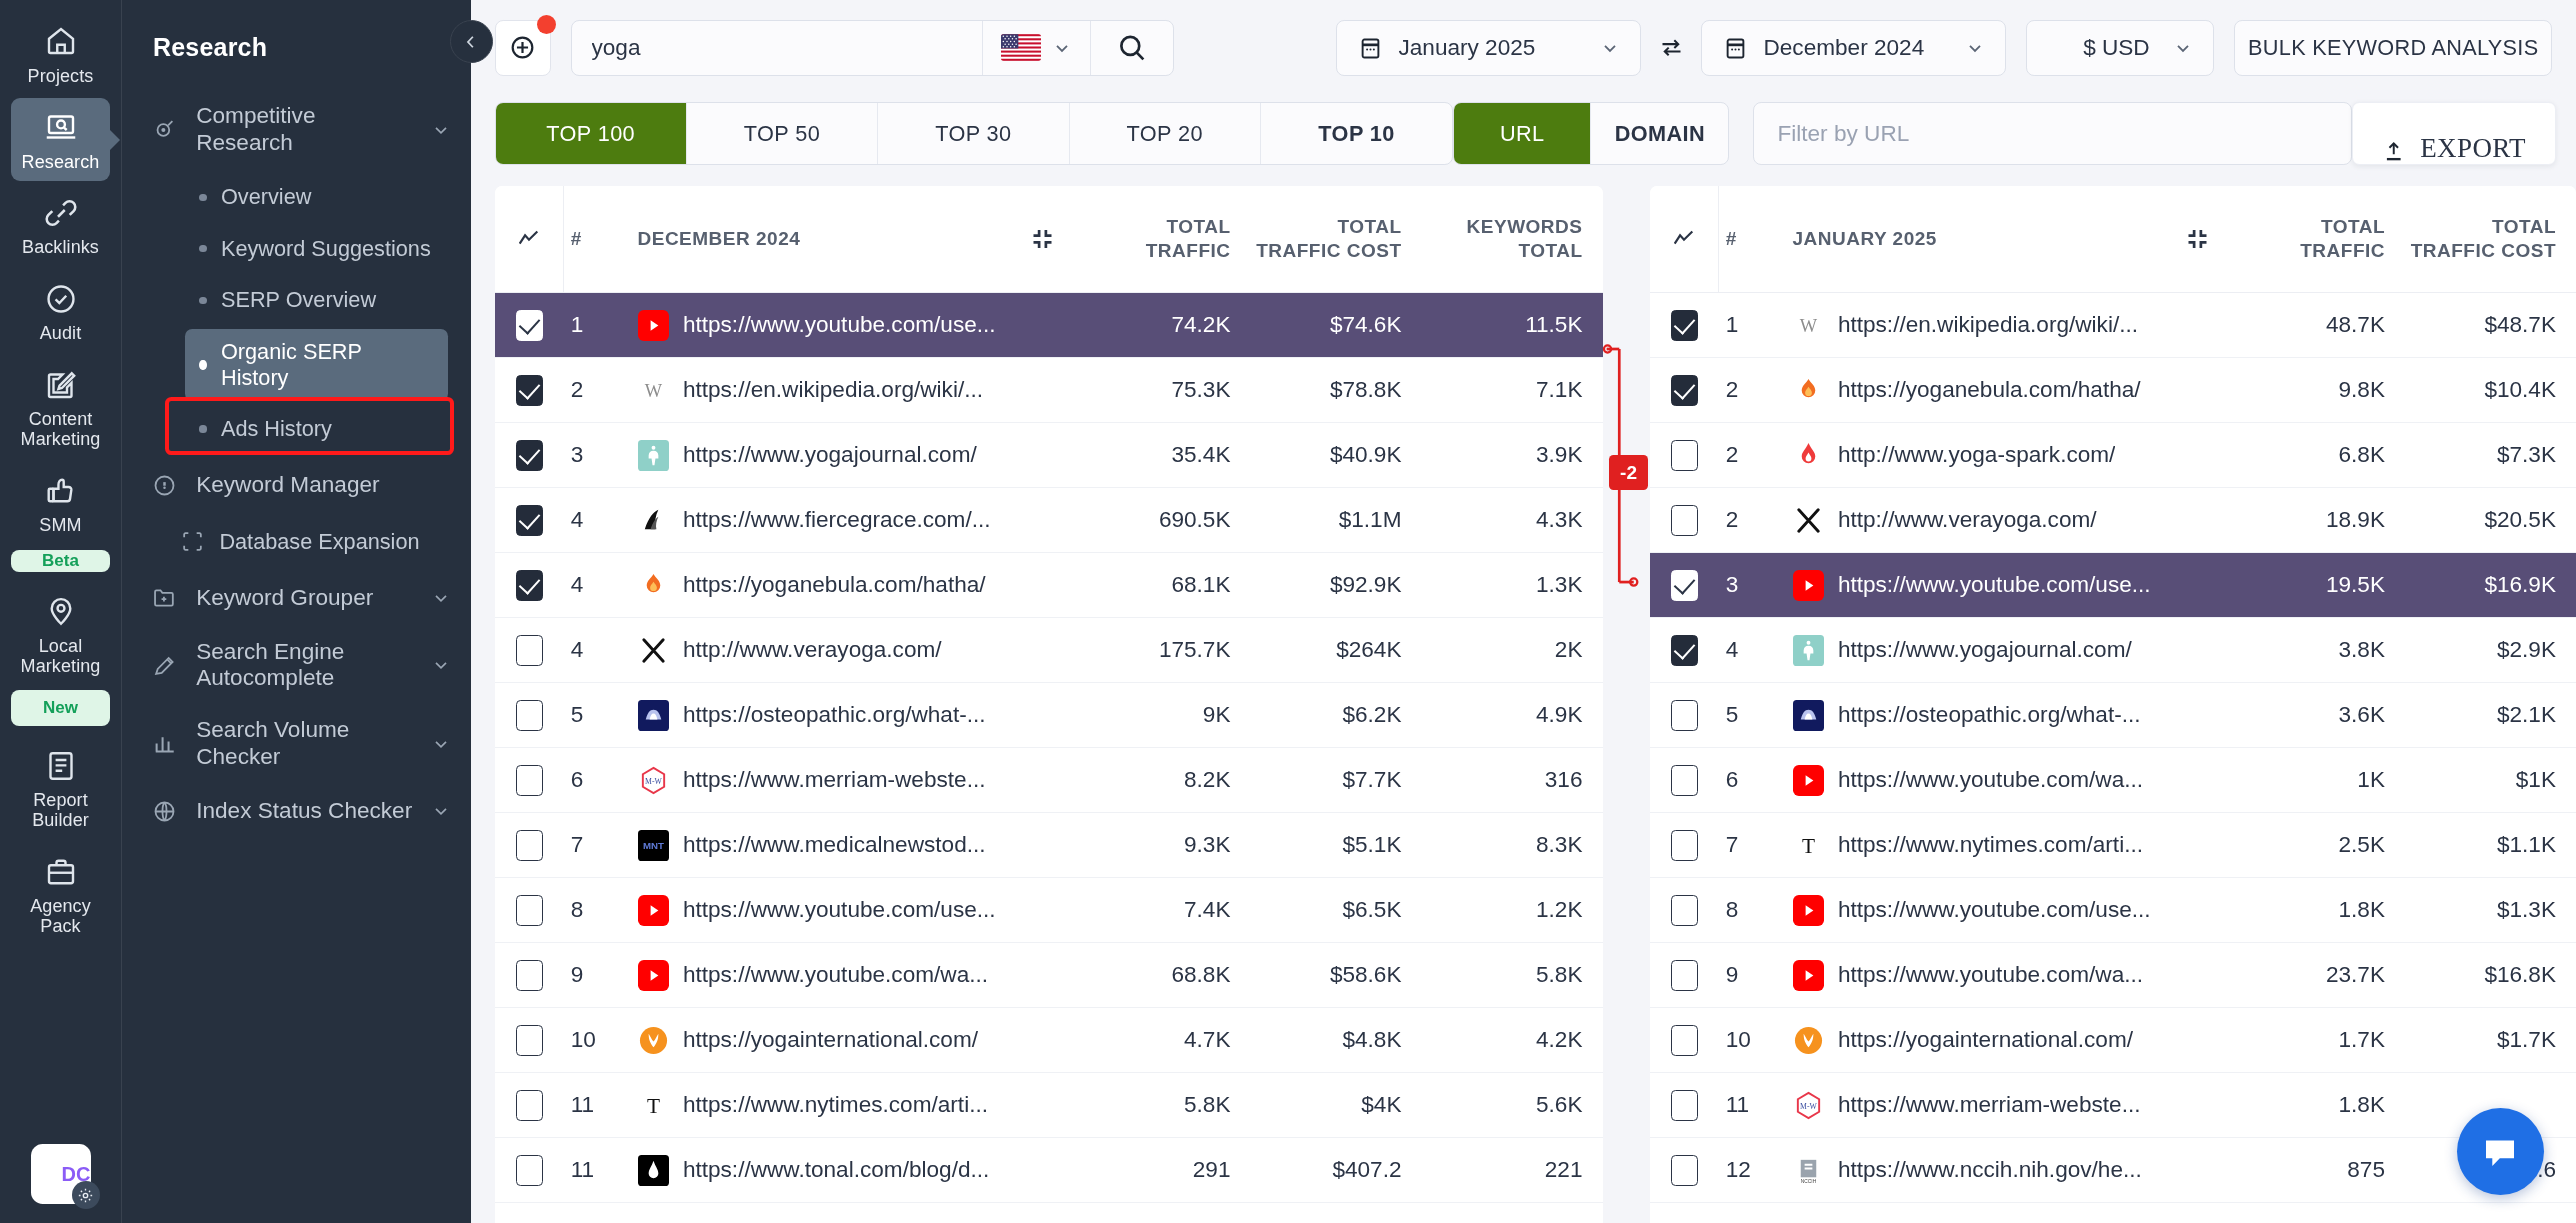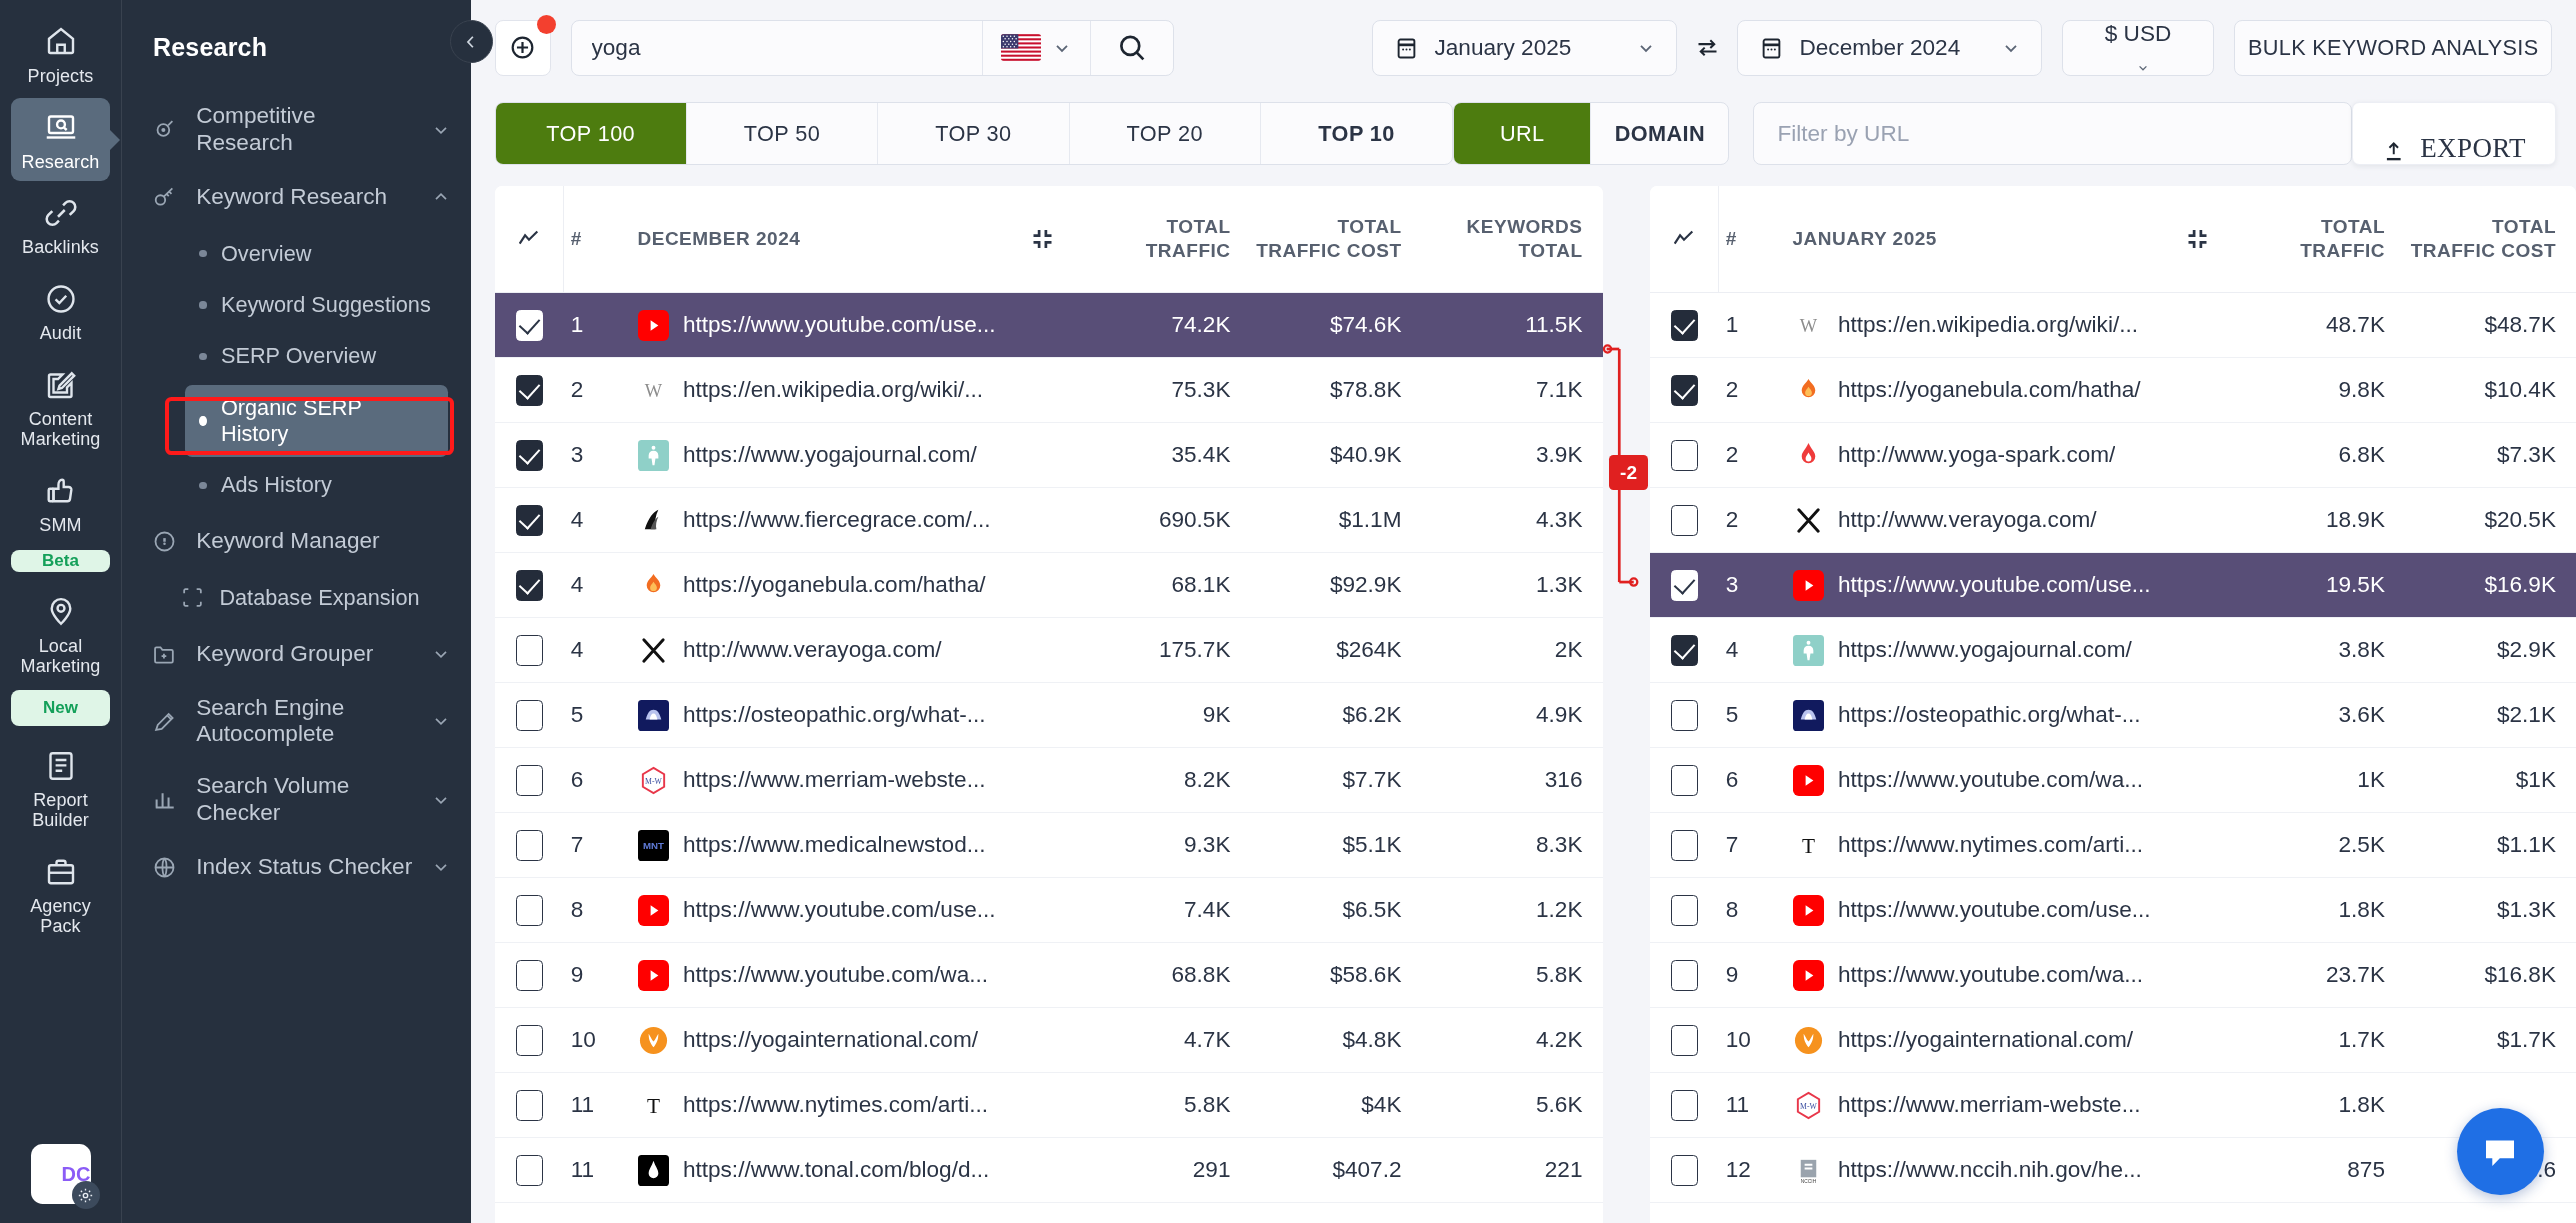--- a/index.html
+++ b/index.html
@@ -125,21 +125,21 @@
     height:56px; background:#fbfbfd; border:0.9px solid #dde1ea; border-radius:8.1px;
     display:flex; align-items:center; gap:14.4px; padding:0 20px; cursor:pointer; font-size:22.6px;
   }
   .pill .cal{ width:27px;height:30px;}
   .pill .chev{ width:20px; height:20px; margin-left:9px;}
   .pill-label{ white-space:nowrap; }
   .swapbtn{ width:60px; display:flex; align-items:center; justify-content:center; cursor:pointer;}
   .swapbtn svg{ width:31px;height:27px;}
   .pill-date1{ width:305px; margin-left:9px;}
   .pill-date2{ width:305px;}
-  .pill-cur{ width:152px; margin-left:20px; justify-content:center;flex-direction:column;}
+  .pill-cur{ width:188px; margin-left:20px; justify-content:flex-end;}
   .bulk-btn{
     height:56px; background:#fbfbfd; border:0.9px solid #dde1ea; border-radius:8.1px;
     display:flex; align-items:center; justify-content:center; padding:0 13px;
     font-size:21.7px; letter-spacing:0.3px; cursor:pointer; margin-left:20px; margin-right:3.6px; white-space:nowrap;
   }
 
   
   .toolbar { display:flex; align-items:center; padding:7.2px 20px 20px 23.5px; height:92px; }
   .segs {
     display:flex; background:#fbfbfd; border:0.9px solid #dde1ea; border-radius:8.1px; overflow:hidden; height:63px;
@@ -353,32 +353,20 @@
             <circle cx="11" cy="12.5" r="1.8" fill="#9aa6b4" stroke="none"></circle>
             <path d="M15.2 8.3 19 4.6"></path>
           </svg>
         </span>
       <span class="g-label">Competitive Research</span>
       <svg class="chev" viewBox="0 0 24 24" fill="none" stroke="#9aa6b4" stroke-width="2">
           <path d="M6 9.5 12 15.5 18 9.5"></path>
         </svg>
     </div>
 
-    <div class="nav-group">
-      <span class="g-ico">
-          <svg viewBox="0 0 24 24" fill="none" stroke="#9aa6b4" stroke-width="1.6">
-            <circle cx="8.4" cy="14.2" r="4.2"></circle>
-            <path d="M11.4 11.2 19 3.9M16.2 6.7l2 2M14 8.9l1.8 1.8"></path>
-          </svg>
-        </span>
-      <span class="g-label">Keyword Research</span>
-      <svg class="chev" viewBox="0 0 24 24" fill="none" stroke="#9aa6b4" stroke-width="2">
-          <path d="M6 14.5 12 8.5 18 14.5"></path>
-        </svg>
-    </div>
 
     <div class="nav-sub">
       <span class="dot"></span>
       <span>Overview</span>
     </div>
     <div class="nav-sub">
       <span class="dot"></span>
       <span>Keyword Suggestions</span>
     </div>
     <div class="nav-sub">

